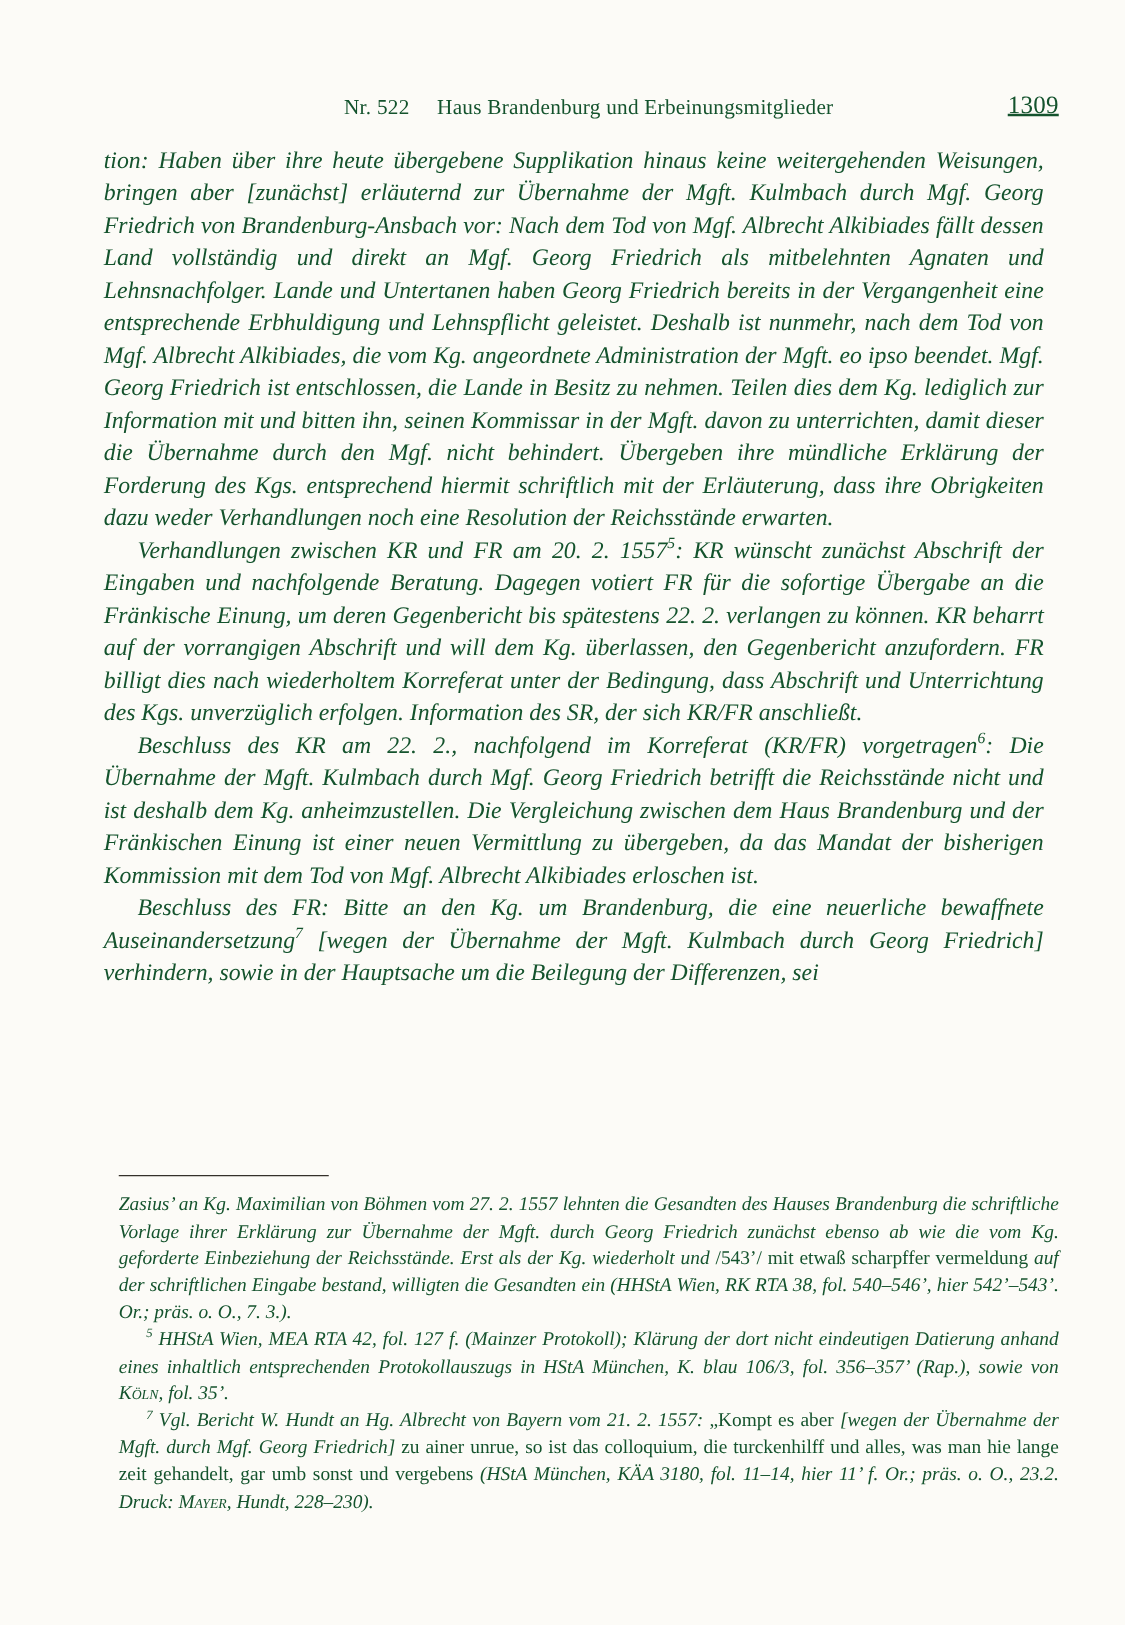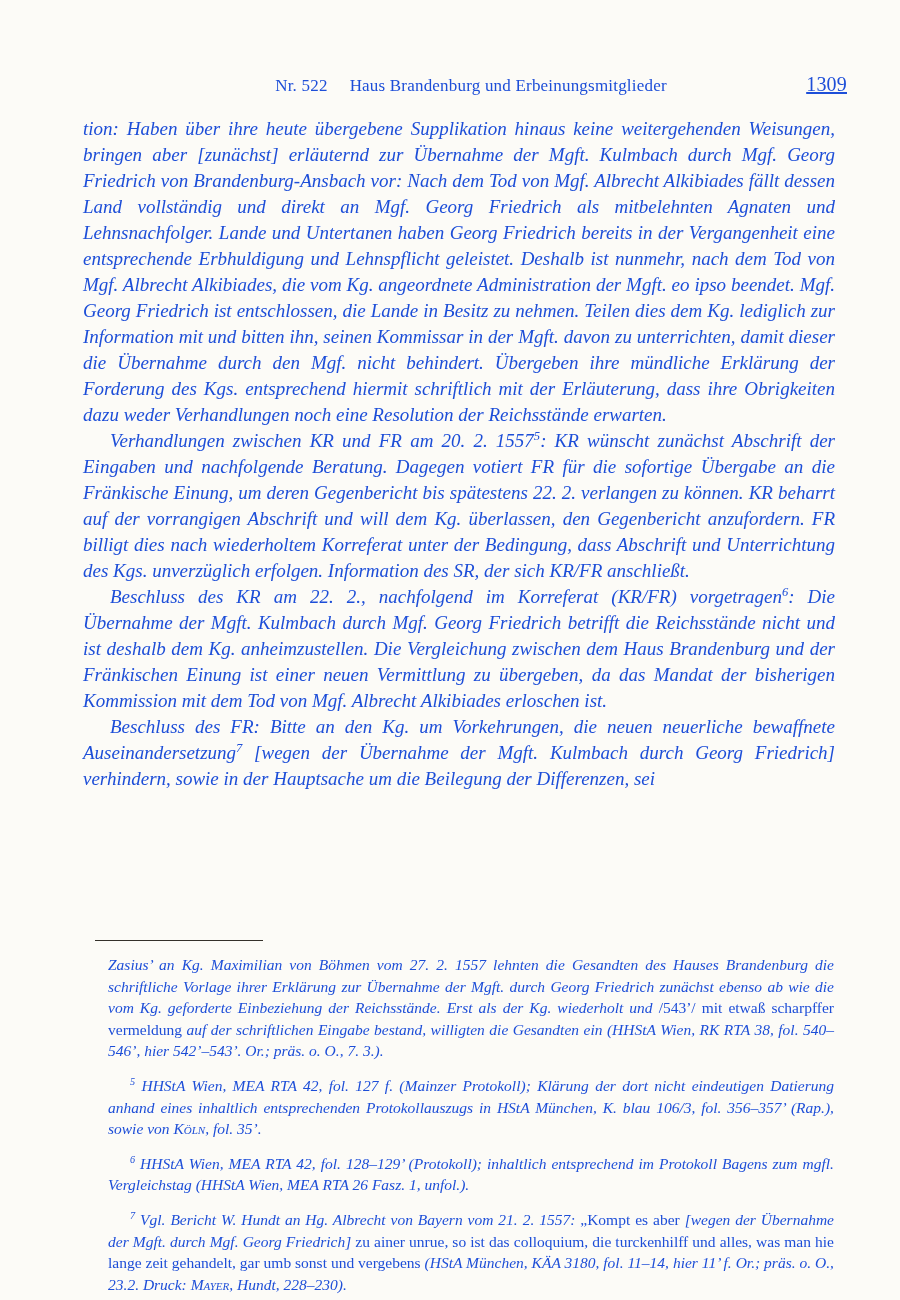--- a/index.html
+++ b/index.html
@@ -6,21 +6,21 @@
   html, body { margin: 0; padding: 0; }
   body {
     width: 900px; height: 1300px;
     background: #e9e7e2;
     font-family: "Liberation Serif", "DejaVu Serif", serif;
   }
   .page {
     position: relative;
     width: 900px; height: 1300px;
     background: #fcfbf7;
-    color: #1d4ed8;
+    color: #14532d;
     overflow: hidden;
   }
   .running-head {
     position: absolute;
     top: 76px; left: 95px; width: 752px;
     text-align: center;
     font-size: 17px;
     letter-spacing: 0.2px;
     font-style: normal;
   }
@@ -49,21 +49,21 @@
     line-height: 21.6px;
     text-align: justify;
     font-style: italic;
     hyphens: auto;
   }
   .footnote-rule {
     width: 168px; height: 0;
     border-top: 1.4px solid #34302a;
     margin: 0 0 12px 0;
   }
-  .footnote { margin: 13px; }
+  .footnote { margin: 0; }
   .footnote.indented { text-indent: 22px; }
   .seg-roman { font-style: normal; }
   .seg-italic-smallcaps { font-variant: small-caps; }
   .seg-sup {
     font-size: 0.66em;
     vertical-align: super;
     line-height: 0;
   }
 </style>
 </head>
@@ -73,24 +73,23 @@
 
   <header class="running-head">
     <span class="head-number">Nr. 522</span><span class="head-title">Haus Brandenburg und Erbeinungsmitglieder</span>
     <span class="page-number">1309</span>
   </header>
 
   <main class="body-text">
     <p class="para"><span class="seg-italic">tion: Haben über ihre heute übergebene Supplikation hinaus keine weitergehenden Weisungen, bringen aber [zunächst] erläuternd zur Übernahme der Mgft. Kulmbach durch Mgf. Georg Friedrich von Brandenburg-Ansbach vor: Nach dem Tod von Mgf. Albrecht Alkibiades fällt dessen Land vollständig und direkt an Mgf. Georg Friedrich als mitbelehnten Agnaten und Lehnsnachfolger. Lande und Untertanen haben Georg Friedrich bereits in der Vergangenheit eine entsprechende Erbhuldigung und Lehnspflicht geleistet. Deshalb ist nunmehr, nach dem Tod von Mgf. Albrecht Alkibiades, die vom Kg. angeordnete Administration der Mgft. eo ipso beendet. Mgf. Georg Friedrich ist entschlossen, die Lande in Besitz zu nehmen. Teilen dies dem Kg. lediglich zur Information mit und bitten ihn, seinen Kommissar in der Mgft. davon zu unterrichten, damit dieser die Übernahme durch den Mgf. nicht behindert. Übergeben ihre mündliche Erklärung der Forderung des Kgs. entsprechend hiermit schriftlich mit der Erläuterung, dass ihre Obrigkeiten dazu weder Verhandlungen noch eine Resolution der Reichsstände erwarten.</span></p>
     <p class="para indented"><span class="seg-italic">Verhandlungen zwischen KR und FR am 20. 2. 1557</span><span class="seg-sup">5</span><span class="seg-italic">: KR wünscht zunächst Abschrift der Eingaben und nachfolgende Beratung. Dagegen votiert FR für die sofortige Übergabe an die Fränkische Einung, um deren Gegenbericht bis spätestens 22. 2. verlangen zu können. KR beharrt auf der vorrangigen Abschrift und will dem Kg. überlassen, den Gegenbericht anzufordern. FR billigt dies nach wiederholtem Korreferat unter der Bedingung, dass Abschrift und Unterrichtung des Kgs. unverzüglich erfolgen. Information des SR, der sich KR/FR anschließt.</span></p>
     <p class="para indented"><span class="seg-italic">Beschluss des KR am 22. 2., nachfolgend im Korreferat (KR/FR) vorgetragen</span><span class="seg-sup">6</span><span class="seg-italic">: Die Übernahme der Mgft. Kulmbach durch Mgf. Georg Friedrich betrifft die Reichsstände nicht und ist deshalb dem Kg. anheimzustellen. Die Vergleichung zwischen dem Haus Brandenburg und der Fränkischen Einung ist einer neuen Vermittlung zu übergeben, da das Mandat der bisherigen Kommission mit dem Tod von Mgf. Albrecht Alkibiades erloschen ist.</span></p>
-    <p class="para indented"><span class="seg-italic">Beschluss des FR: Bitte an den Kg. um Vorkehrungen, die neuen neuerliche bewaffnete Auseinandersetzung</span><span class="seg-sup">7</span><span class="seg-italic"> [wegen der Übernahme der Mgft. Kulmbach durch Georg Friedrich] verhindern, sowie in der Hauptsache um die Beilegung der Differenzen, sei</span></p>
+    <p class="para indented"><span class="seg-italic">Beschluss des FR: Bitte an den Kg. um Brandenburg, die eine neuerliche bewaffnete Auseinandersetzung</span><span class="seg-sup">7</span><span class="seg-italic"> [wegen der Übernahme der Mgft. Kulmbach durch Georg Friedrich] verhindern, sowie in der Hauptsache um die Beilegung der Differenzen, sei</span></p>
   </main>
 
   <footer class="footnotes">
     <div class="footnote-rule"></div>
     <p class="footnote"><span class="seg-italic">Zasius’ an Kg. Maximilian von Böhmen vom 27. 2. 1557 lehnten die Gesandten des Hauses Brandenburg die schriftliche Vorlage ihrer Erklärung zur Übernahme der Mgft. durch Georg Friedrich zunächst ebenso ab wie die vom Kg. geforderte Einbeziehung der Reichsstände. Erst als der Kg. wiederholt und </span><span class="seg-roman">/543’/ </span><span class="seg-roman">mit etwaß scharpffer vermeldung </span><span class="seg-italic">auf der schriftlichen Eingabe bestand, willigten die Gesandten ein (HHStA Wien, RK RTA 38, fol. 540–546’, hier 542’–543’. Or.; präs. o. O., 7. 3.).</span></p>
     <p class="footnote indented"><span class="seg-sup">5</span><span class="seg-italic"> HHStA Wien, MEA RTA 42, fol. 127 f. (Mainzer Protokoll); Klärung der dort nicht eindeutigen Datierung anhand eines inhaltlich entsprechenden Protokollauszugs in HStA München, K. blau 106/3, fol. 356–357’ (Rap.), sowie von </span><span class="seg-italic-smallcaps">Köln</span><span class="seg-italic">, fol. 35’.</span></p>
-    <p class="footnote indented"><span class="seg-sup">6</span><span class="seg-italic"> HHStA Wien, MEA RTA 42, fol. 128–129’ (Protokoll); inhaltlich entsprechend im Protokoll Bagens zum mgfl. Vergleichstag (HHStA Wien, MEA RTA 26 Fasz. 1, unfol.).</span></p>
     <p class="footnote indented"><span class="seg-sup">7</span><span class="seg-italic"> Vgl. Bericht W. Hundt an Hg. Albrecht von Bayern vom 21. 2. 1557: </span><span class="seg-roman">„Kompt es aber </span><span class="seg-italic">[wegen der Übernahme der Mgft. durch Mgf. Georg Friedrich]</span><span class="seg-roman"> zu ainer unrue, so ist das colloquium, die turckenhilff und alles, was man hie lange zeit gehandelt, gar umb sonst und vergebens </span><span class="seg-italic">(HStA München, KÄA 3180, fol. 11–14, hier 11’ f. Or.; präs. o. O., 23.2. Druck: </span><span class="seg-italic-smallcaps">Mayer</span><span class="seg-italic">, Hundt, 228–230).</span></p>
   </footer>
 
 </div>
 
 </body></html>

